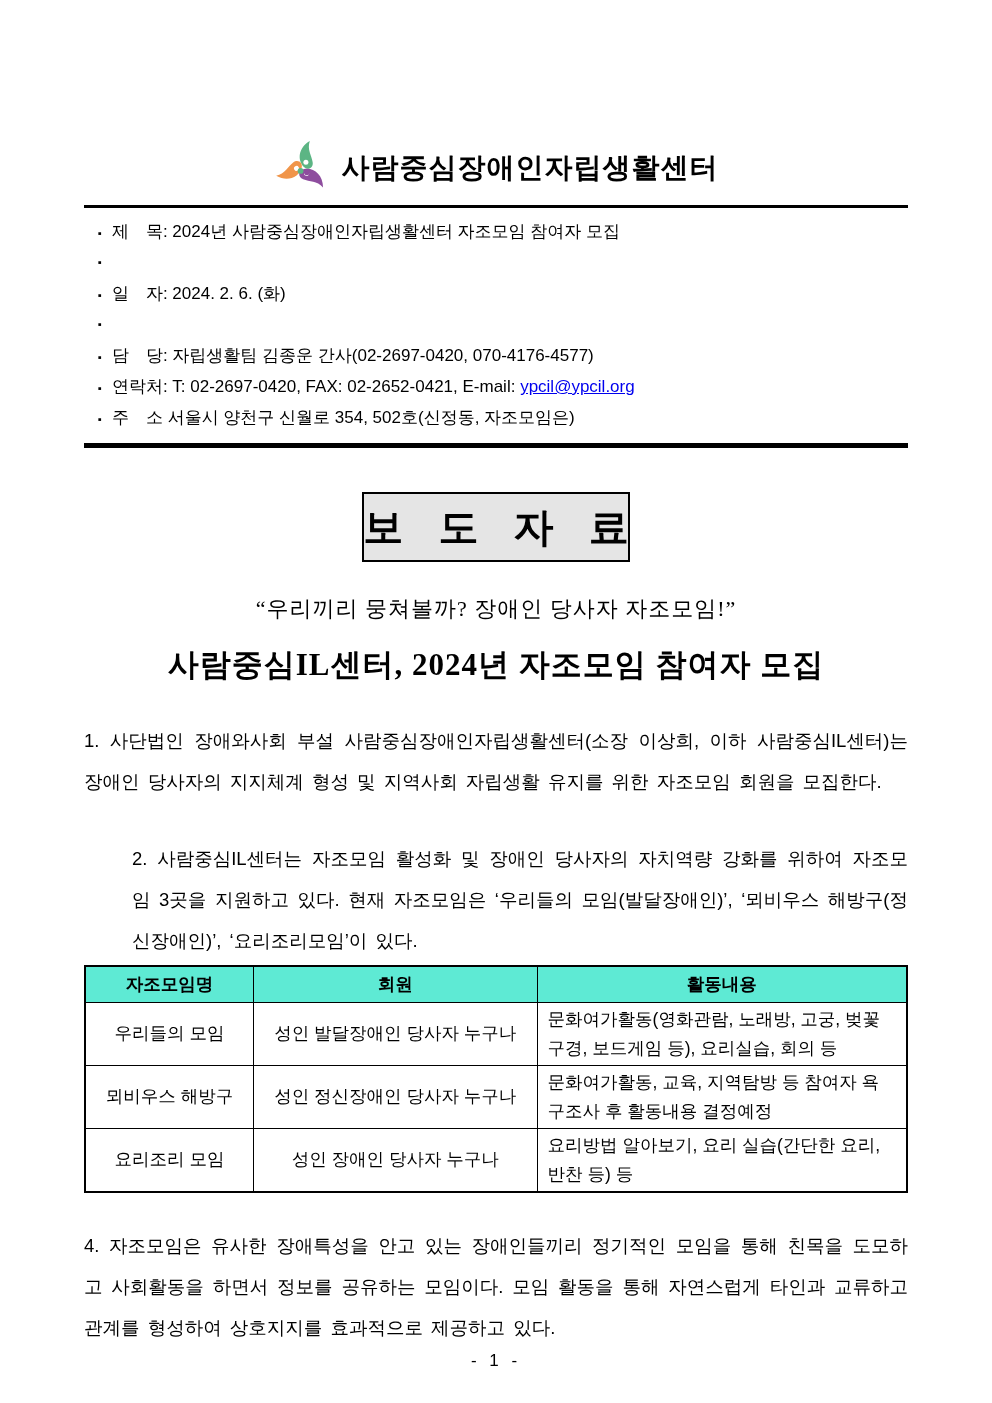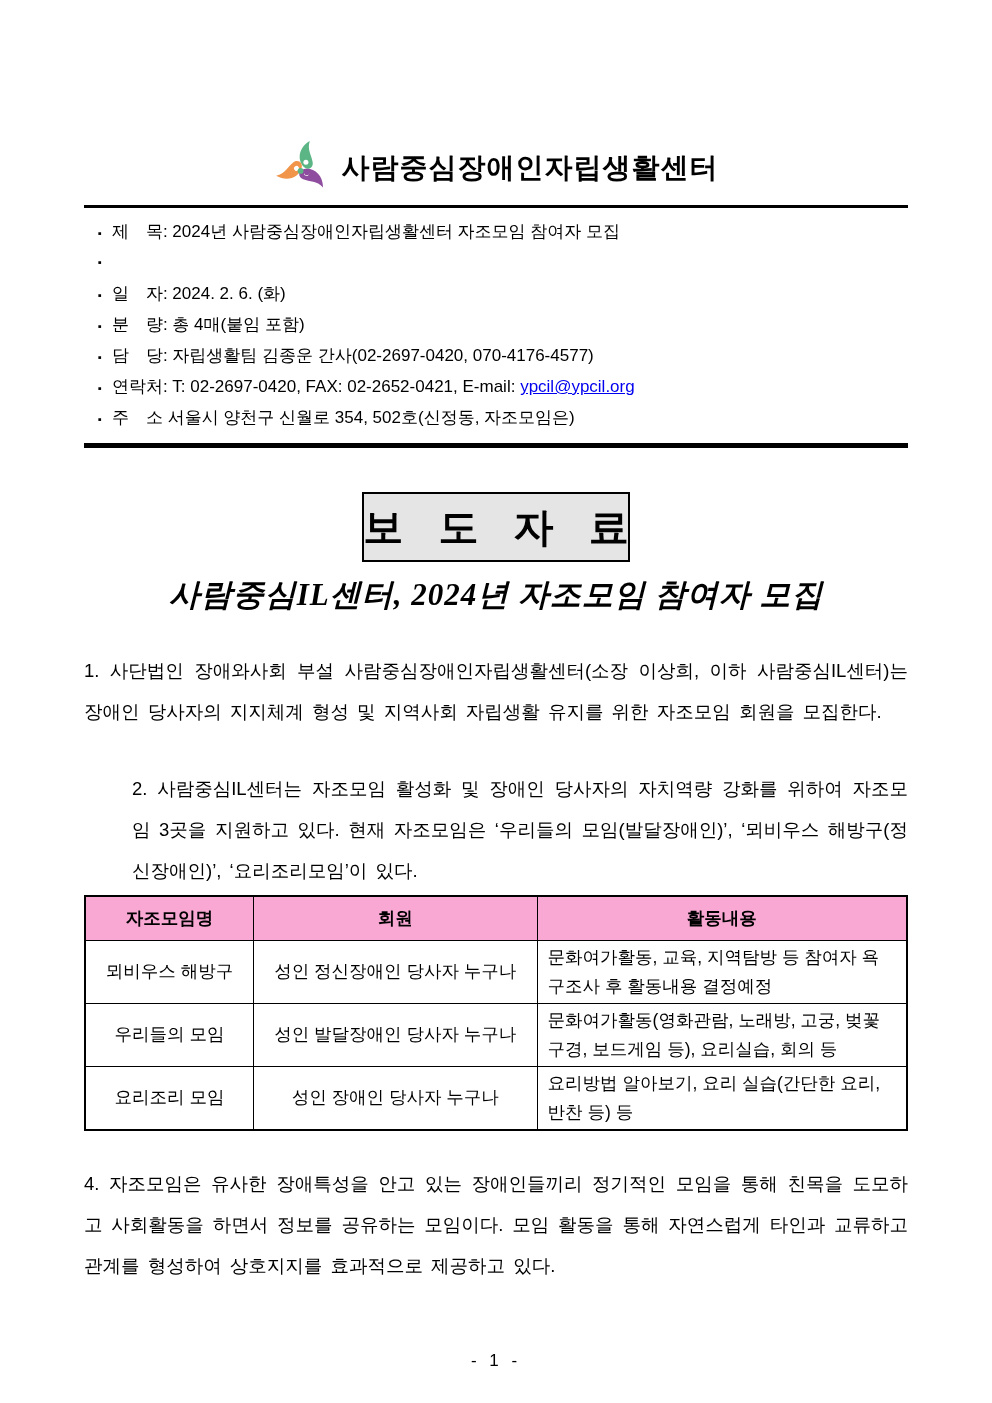--- a/index.html
+++ b/index.html
@@ -50,23 +50,23 @@
     letter-spacing: 12px; text-indent: 12px; white-space: nowrap;
   }
 
   
   .quote-line {
     margin-top: 32px; text-align: center;
     font-family: "Liberation Serif", "DejaVu Serif", serif;
     font-size: 22px; letter-spacing: 1px;
   }
   .main-headline {
-    margin-top: 12px; text-align: center;
+    margin-top: 20px; text-align: center;
     font-family: "Liberation Serif", "DejaVu Serif", serif;
-    font-size: 31px; font-weight: bold; letter-spacing: 1px; font-style: italic;
+    font-size: 31px; font-weight: bold; letter-spacing: 1px;
   }
 
   
   .body-para {
     font-size: 18.5px; line-height: 41px;
     text-align: justify; word-spacing: 3px;
     word-break: break-all;
   }
   .p1 { margin-top: 34px; }
   .p2 { margin-top: 36px; margin-left: 48px; }
@@ -78,21 +78,21 @@
     width: 100%; margin-top: 4px;
     border-collapse: collapse; border: 2px solid #000;
     font-size: 17.5px;
   }
   .groups-table th, .groups-table td {
     border: 1px solid #000;
     text-align: center; vertical-align: middle;
     line-height: 29px; padding: 2px 6px;
   }
   .groups-table th {
-    background: #f9a8d4; font-weight: bold; height: 44px;
+    background: #5eead4; font-weight: bold; height: 36px;
   }
   .groups-table td { height: 63px; }
   .groups-table td.cell-left { text-align: left; padding: 2px 10px; }
   .col-name   { width: 20.5%; }
   .col-member { width: 34.5%; }
   .col-act    { width: 45%; }
 
   
   .page-footer {
     position: absolute; bottom: 32px; left: 0; right: 0;
@@ -124,32 +124,33 @@
       </svg>
       <div class="org-title">사람중심장애인자립생활센터</div>
     </div>
 
     <div class="rule-thin"></div>
 
     <div class="meta-list">
         <div class="meta-item"><span class="bullet">▪</span><span class="meta-text">제　목: 2024년 사람중심장애인자립생활센터 자조모임 참여자 모집</span></div>
         <div class="meta-item"><span class="bullet">▪</span></div>
         <div class="meta-item"><span class="bullet">▪</span><span class="meta-text">일　자: 2024. 2. 6. (화)</span></div>
-        <div class="meta-item"><span class="bullet">▪</span><span class="meta-text">분　량: 총 4매(붙임 포함)</span></div>
+        <div class="meta-item"><span class="bullet">▪</span></div>
         <div class="meta-item"><span class="bullet">▪</span><span class="meta-text">담　당: 자립생활팀 김종운 간사(02-2697-0420, 070-4176-4577)</span></div>
         <div class="meta-item"><span class="bullet">▪</span><span class="meta-text">연락처: T: 02-2697-0420, FAX: 02-2652-0421, E-mail: </span><a href="#" class="mail-link">ypcil@ypcil.org</a></div>
         <div class="meta-item"><span class="bullet">▪</span><span class="meta-text">주　소 서울시 양천구 신월로 354, 502호(신정동, 자조모임은)</span></div>
       </div>
 
     <div class="rule-thick"></div>
 
     <div class="press-box">
       <span>보 도 자 료</span>
     </div>
 
+    <div class="quote-line">“우리끼리 뭉쳐볼까? 장애인 당사자 자조모임!”</div>
     <div class="main-headline">사람중심IL센터, 2024년 자조모임 참여자 모집</div>
 
     <p class="body-para p1"><span>1. 사단법인 장애와사회 부설 사람중심장애인자립생활센터(소장 이상희, 이하 사람중심IL센터)는 장애인 당사자의 지지체계 형성 및 지역사회 자립생활 유지를 위한 </span><span class="bold-run">자조모임 회원을 모집한다.</span></p>
 
     <p class="body-para p2">2. 사람중심IL센터는 자조모임 활성화 및 장애인 당사자의 자치역량 강화를 위하여 자조모임 3곳을 지원하고 있다. 현재 자조모임은 ‘우리들의 모임(발달장애인)’, ‘뫼비우스 해방구(정신장애인)’, ‘요리조리모임’이 있다.</p>
 
     <table class="groups-table">
       <colgroup>
         <col class="col-name">
           <col class="col-member">
@@ -157,28 +158,28 @@
       </colgroup>
       <thead>
         <tr>
             <th>자조모임명</th>
             <th>회원</th>
             <th>활동내용</th>
           </tr>
       </thead>
       <tbody>
           <tr>
+            <td>우리들의 모임</td>
+            <td>성인 발달장애인 당사자 누구나</td>
+            <td class="cell-left">문화여가활동(영화관람, 노래방, 고궁, 벚꽃구경, 보드게임 등), 요리실습, 회의 등</td>
+          </tr>
+          <tr>
             <td>뫼비우스 해방구</td>
             <td>성인 정신장애인 당사자 누구나</td>
             <td class="cell-left">문화여가활동, 교육, 지역탐방 등 참여자 욕구조사 후 활동내용 결정예정</td>
-          </tr>
-          <tr>
-            <td>우리들의 모임</td>
-            <td>성인 발달장애인 당사자 누구나</td>
-            <td class="cell-left">문화여가활동(영화관람, 노래방, 고궁, 벚꽃구경, 보드게임 등), 요리실습, 회의 등</td>
           </tr>
           <tr>
             <td>요리조리 모임</td>
             <td>성인 장애인 당사자 누구나</td>
             <td class="cell-left">요리방법 알아보기, 요리 실습(간단한 요리, 반찬 등) 등</td>
           </tr>
         </tbody>
     </table>
 
     <p class="body-para p3">4. 자조모임은 유사한 장애특성을 안고 있는 장애인들끼리 정기적인 모임을 통해 친목을 도모하고 사회활동을 하면서 정보를 공유하는 모임이다. 모임 활동을 통해 자연스럽게 타인과 교류하고 관계를 형성하여 상호지지를 효과적으로 제공하고 있다.</p>

